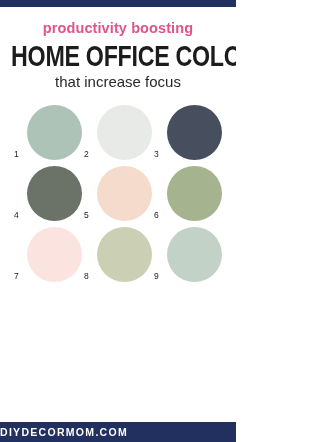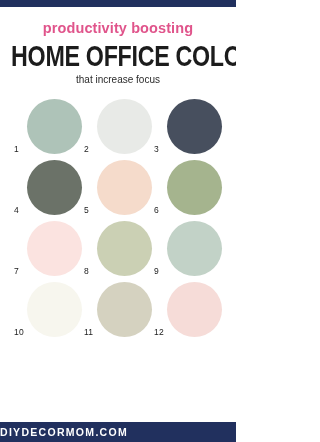--- a/index.html
+++ b/index.html
@@ -52,21 +52,21 @@
     line-height: 1.0;
     letter-spacing: -0.3px;
     margin: 0 0 6px 0;
     white-space: nowrap;
     transform: scaleY(1.28) scaleX(0.99);
     transform-origin: center top;
     font-stretch: condensed;
   }
   .subhead {
     color: #2a2a2a;
-    font-size: 10px;
+    font-size: 15px;
     font-weight: normal;
     line-height: 1.1;
     margin: 9px 0 0 0;
     white-space: nowrap;
   }
 
   
   .grid {
     flex: 1 1 auto;
     padding: 14px 14px 0 14px;
@@ -174,34 +174,20 @@
       <div class="cell">
         <span class="dot" style="background:#cbd0b4"></span>
         <span class="num">8</span>
       </div>
       <div class="cell">
         <span class="dot" style="background:#c2d2c7"></span>
         <span class="num">9</span>
       </div>
     </div>
 
-    <div class="row">
-      <div class="cell">
-        <span class="dot" style="background:#f7f6ee"></span>
-        <span class="num">10</span>
-      </div>
-      <div class="cell">
-        <span class="dot" style="background:#d5d2c0"></span>
-        <span class="num">11</span>
-      </div>
-      <div class="cell">
-        <span class="dot" style="background:#f6dcd8"></span>
-        <span class="num">12</span>
-      </div>
-    </div>
 
   </div>
 
   <div class="footer">
     <span class="footer-text">DIYDECORMOM.COM</span>
   </div>
 
 </div>
 
 </body></html>

